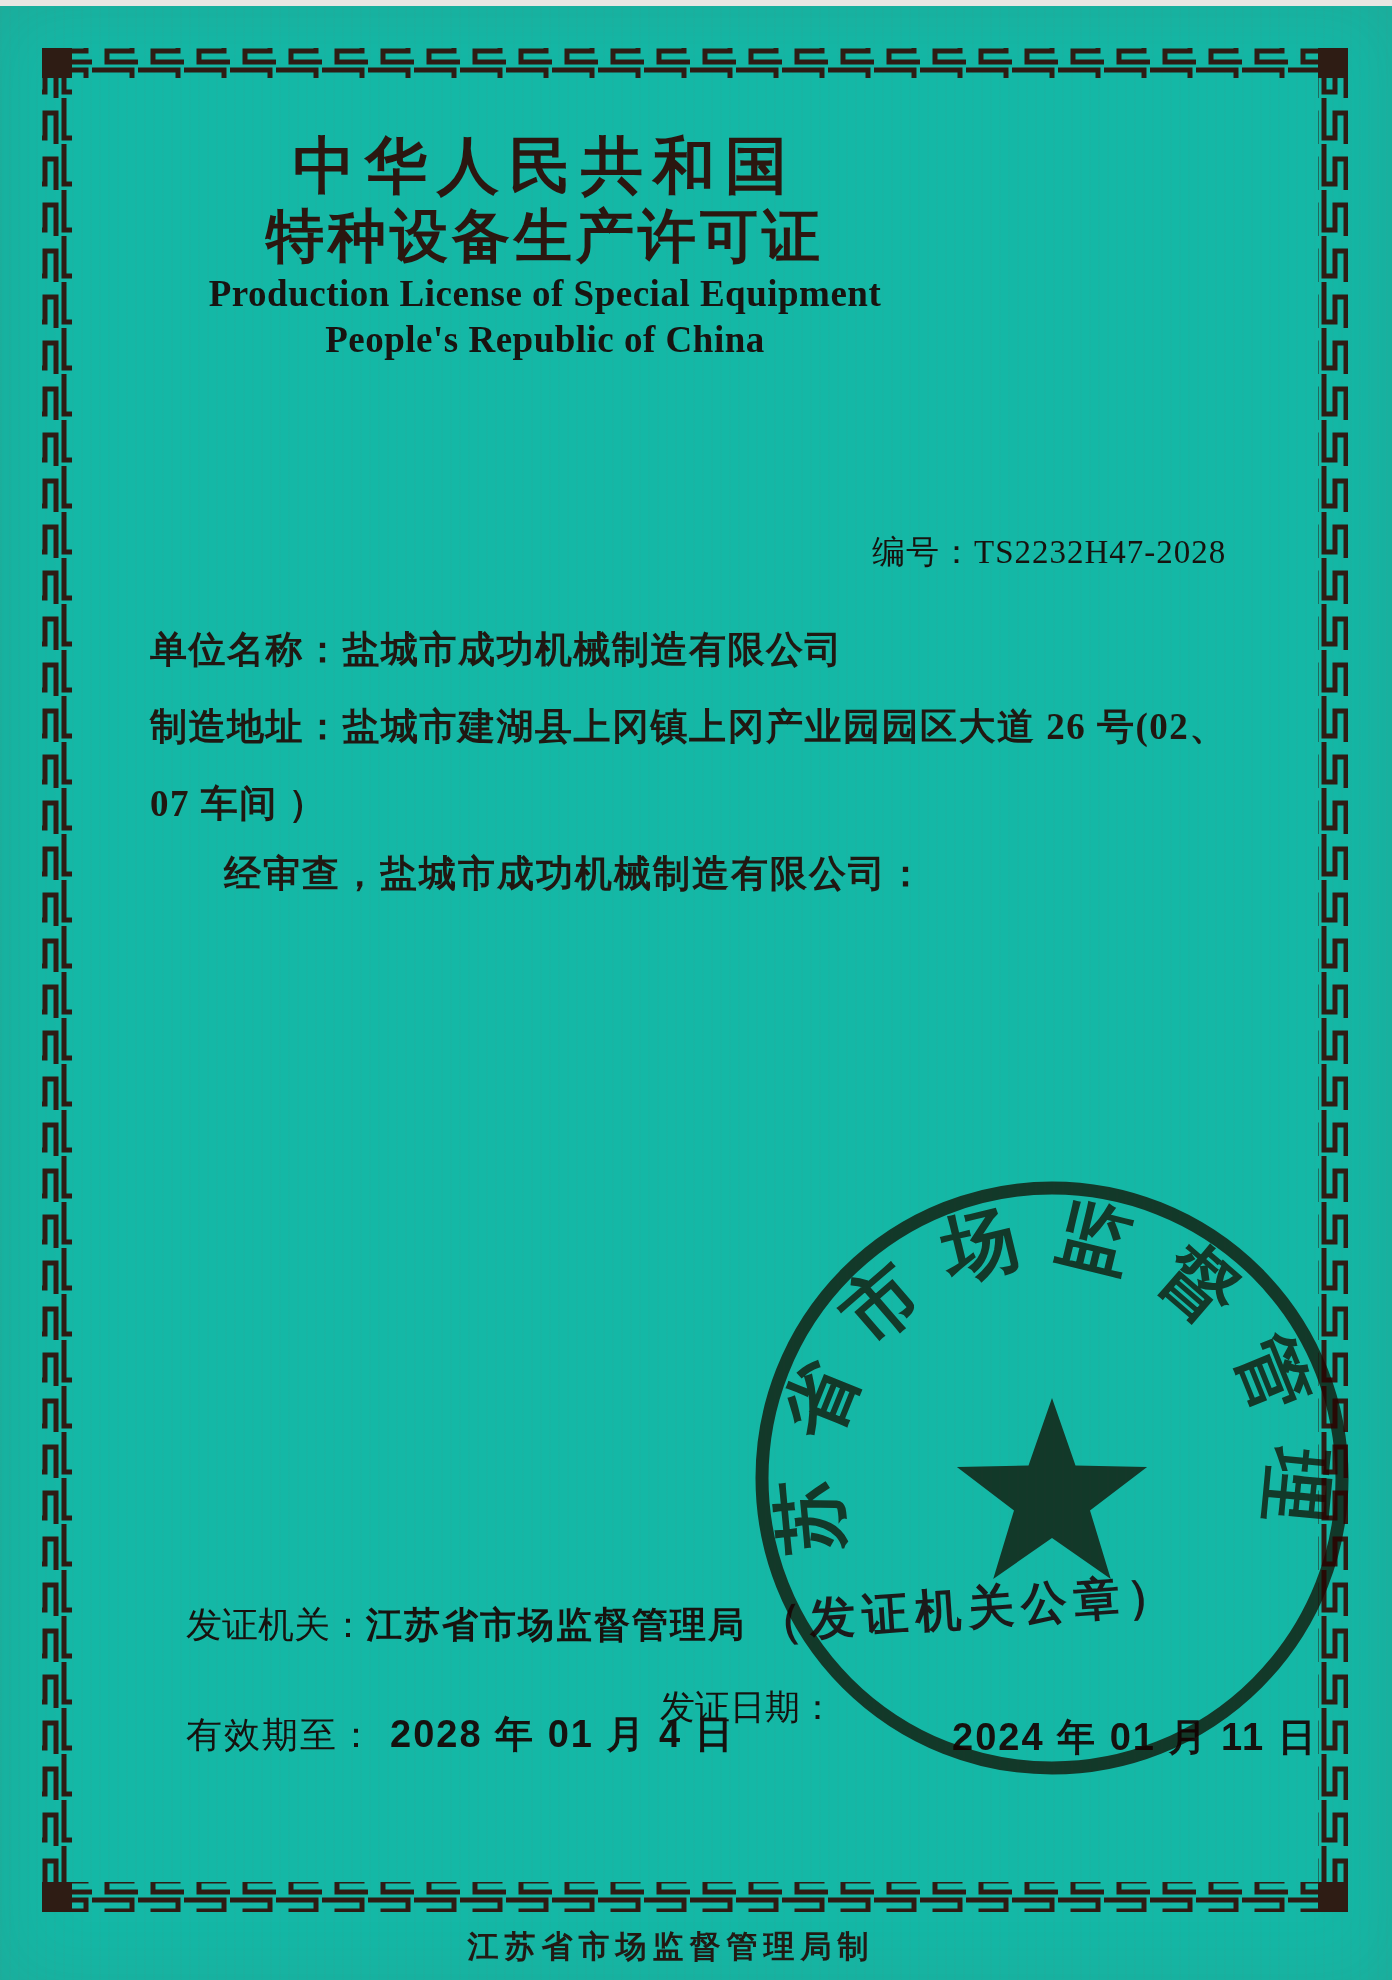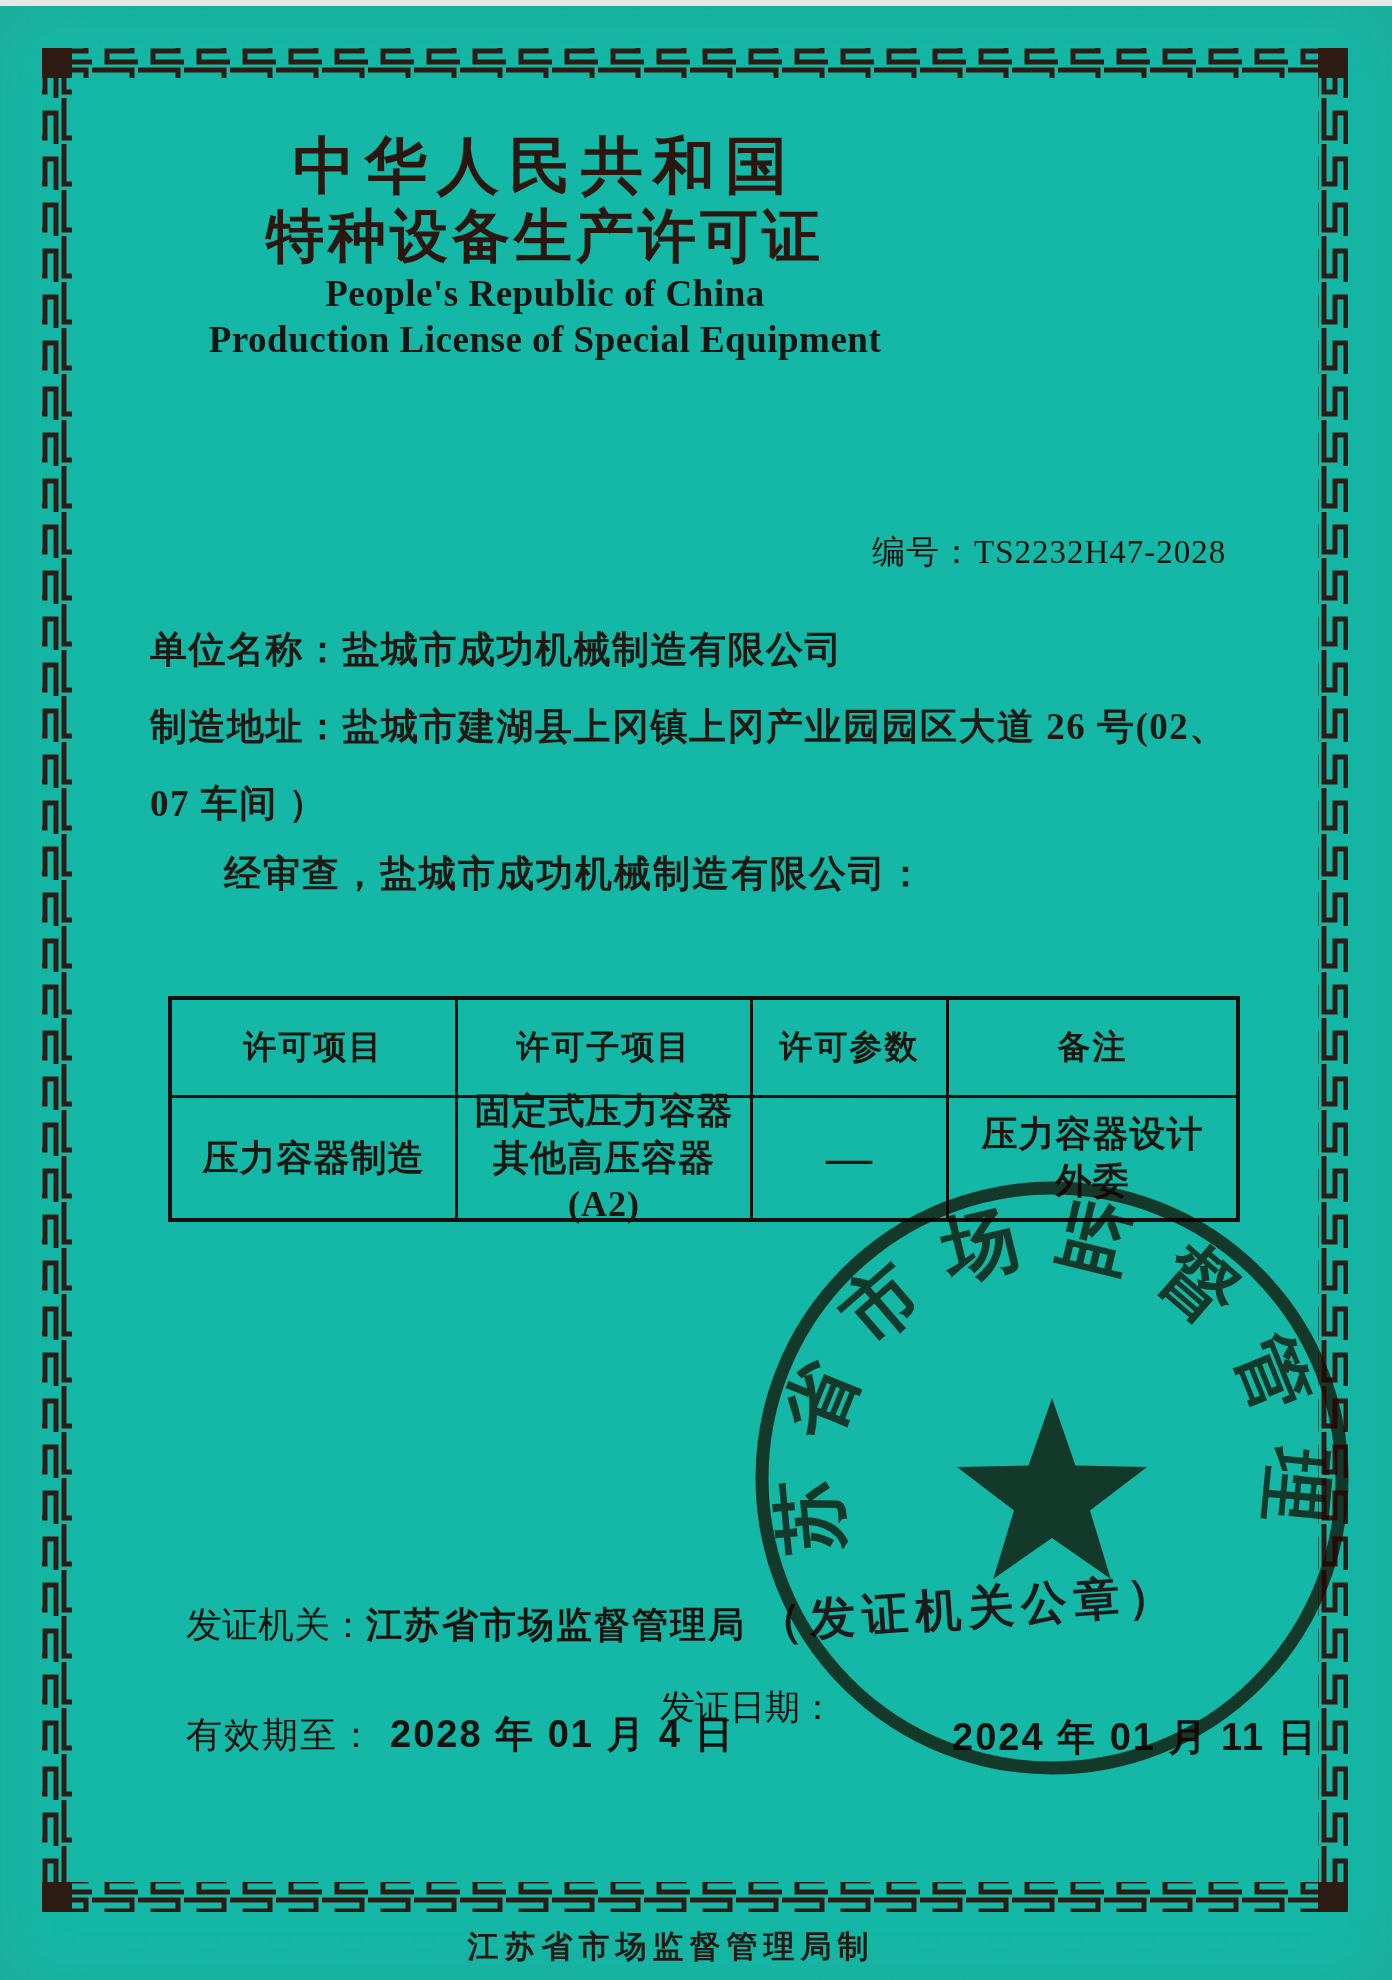--- a/index.html
+++ b/index.html
@@ -113,53 +113,41 @@
     <rect x="1318" y="72" width="30" height="1804" fill="url(#mv)"></rect>
     <rect x="42" y="42" width="30" height="30" fill="#2e1c14"></rect>
     <rect x="1318" y="42" width="30" height="30" fill="#2e1c14"></rect>
     <rect x="42" y="1876" width="30" height="30" fill="#2e1c14"></rect>
     <rect x="1318" y="1876" width="30" height="30" fill="#2e1c14"></rect>
   </svg>
 
   <div class="title-block">
     <div class="title-cn-1">中华人民共和国</div>
     <div class="title-cn-2">特种设备生产许可证</div>
+    <div class="title-en">Production License of Special Equipment</div>
     <div class="title-en">People's Republic of China</div>
-    <div class="title-en">Production License of Special Equipment</div>
   </div>
 
   <div class="license-no">
     <span>编号：</span><span>TS2232H47-2028</span>
   </div>
 
   <div class="fields">
     <div class="field-line">
       <span>单位名称：</span><span>盐城市成功机械制造有限公司</span>
     </div>
     <div class="field-line">
       <span>制造地址：</span><span>盐城市建湖县上冈镇上冈产业园园区大道 26 号(02、</span>
     </div>
     <div class="field-line">
       <span>07 车间 ）</span>
     </div>
     <div class="approval-line">经审查，盐城市成功机械制造有限公司：</div>
   </div>
 
-  <div class="lic-table">
-    <div class="lic-cell lic-head">许可项目</div>
-    <div class="lic-cell lic-head col-b">许可子项目</div>
-    <div class="lic-cell lic-head col-b">许可参数</div>
-    <div class="lic-cell lic-head col-b">备注</div>
-    <div class="lic-cell lic-body">压力容器制造</div>
-    <div class="lic-cell lic-body col-b">固定式压力容器
-其他高压容器(A2)</div>
-    <div class="lic-cell lic-body col-b dash-cell">—</div>
-    <div class="lic-cell lic-body col-b">压力容器设计
-外委</div>
-  </div>
 
   <div class="authority-line">
     <span>发证机关：</span><span class="val">江苏省市场监督管理局</span>
   </div>
 
   <div class="date-line valid-line">
     <span class="date-label">有效期至：</span>
     <span class="date-val">2028 年 01 月 4 日</span>
   </div>
   <div class="issue-label">发证日期：</div>

